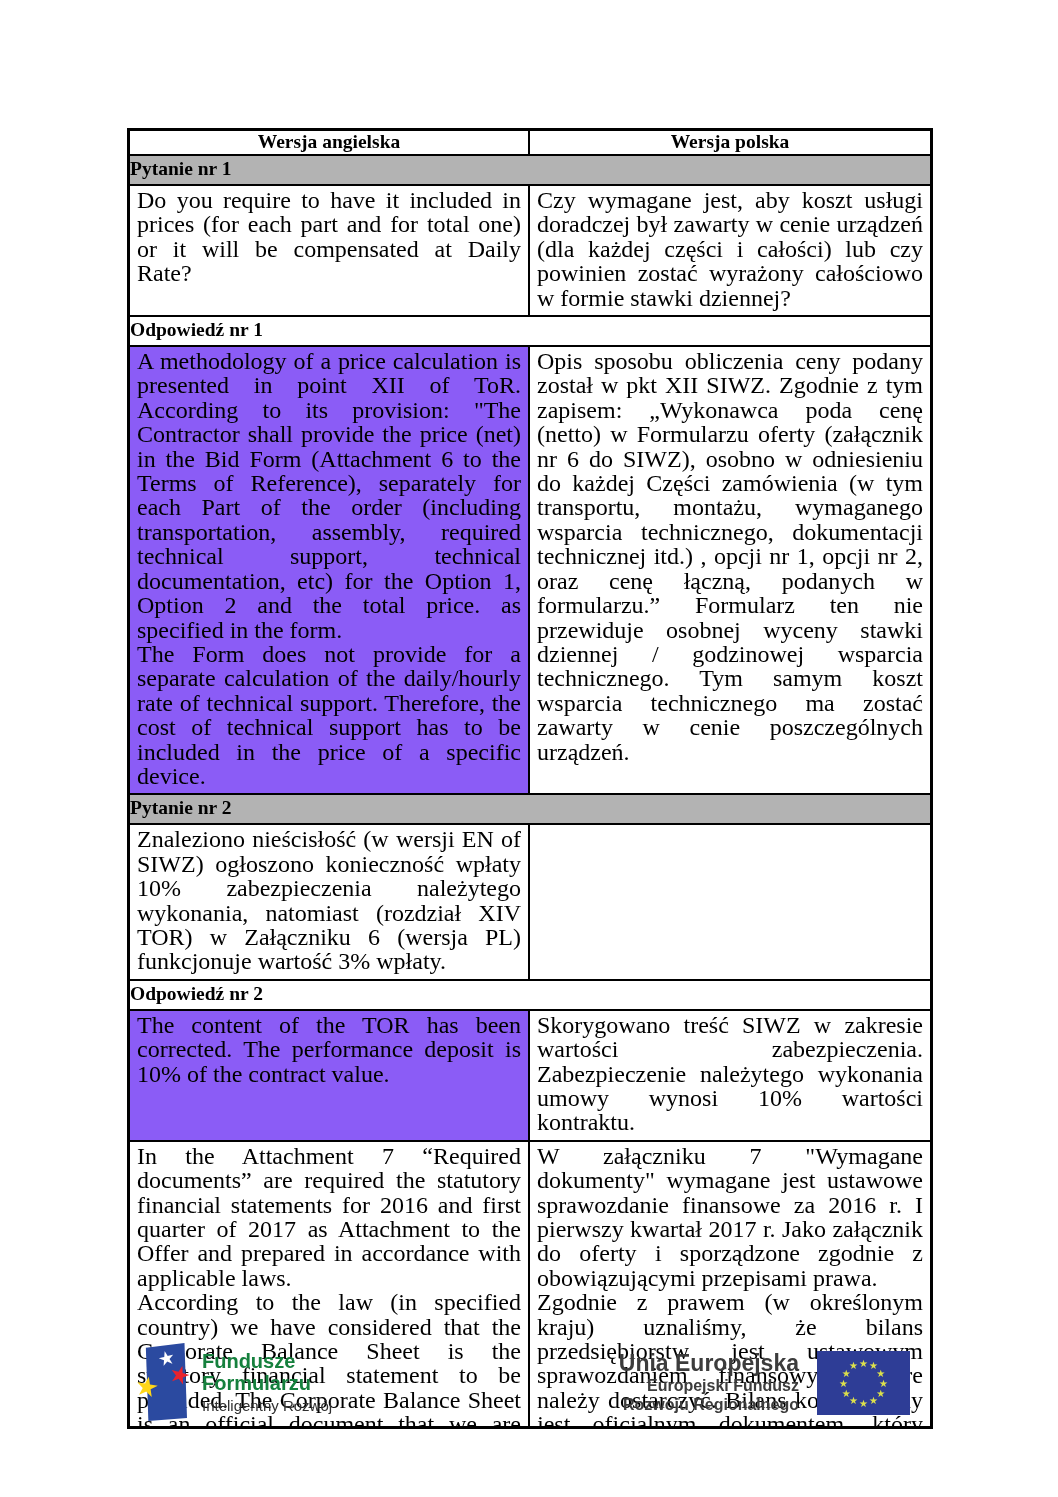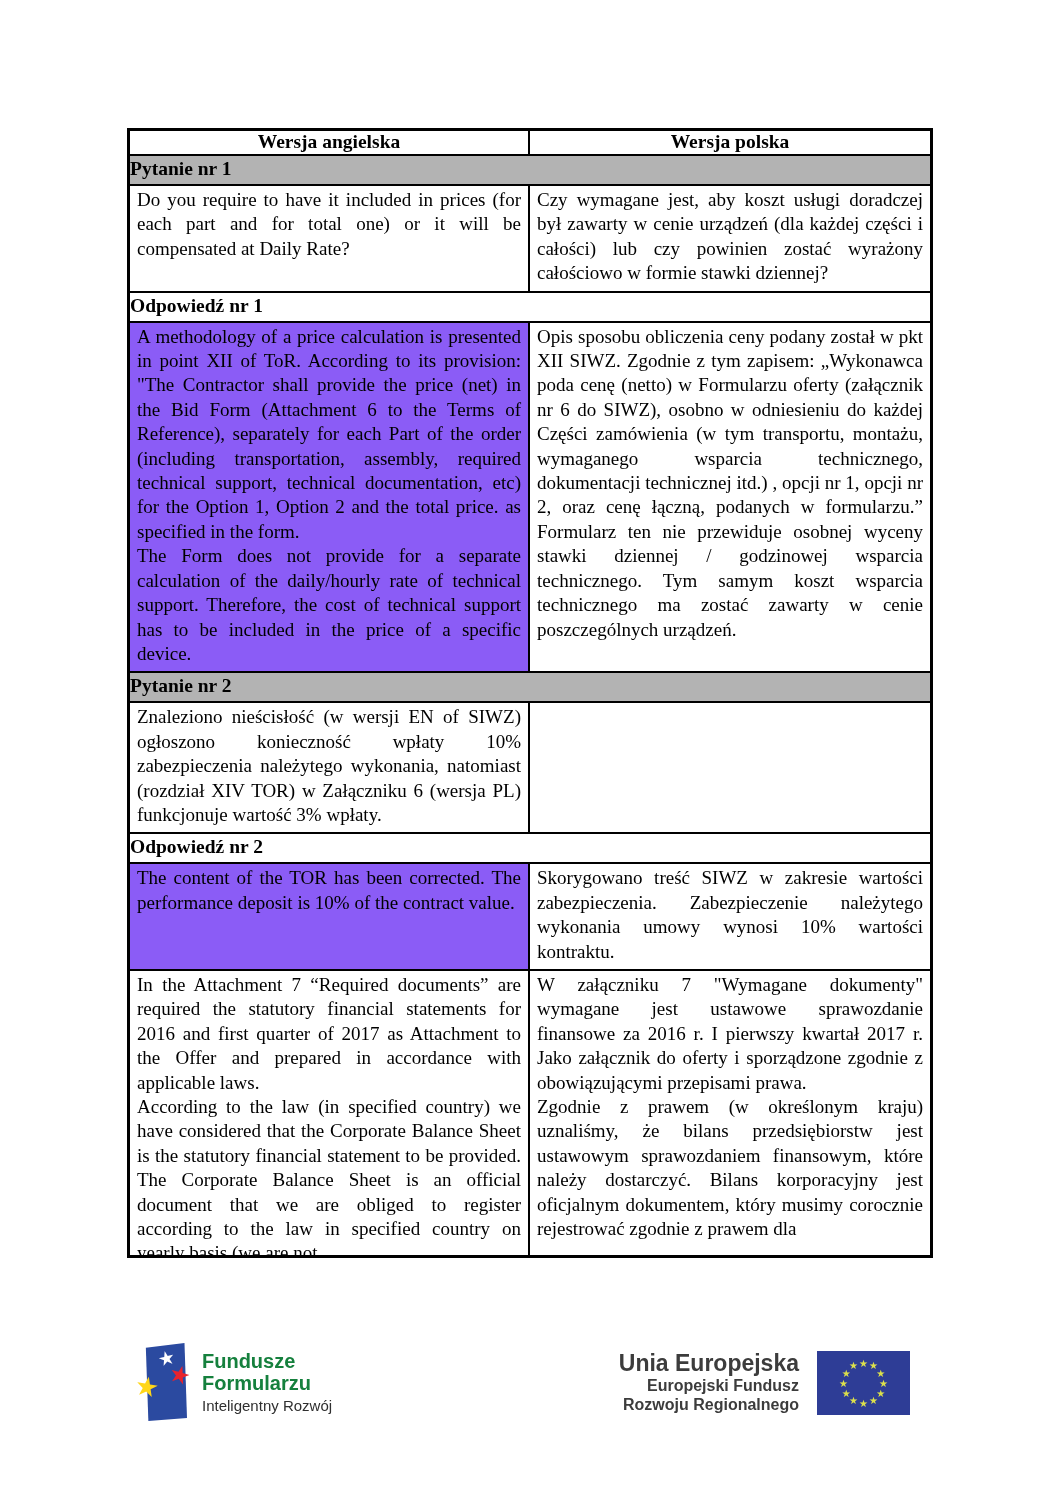--- a/index.html
+++ b/index.html
@@ -11,21 +11,21 @@
   .doc-table{
     position:absolute;left:127px;top:128px;width:806px;
     border:3px solid #000;box-sizing:border-box;background:#fff;
   }
   .row{border-top:2px solid #000;}
   .row:first-child{border-top:none;}
   .cols{display:flex;align-items:stretch;}
   .cell{
     flex:0 0 50%;box-sizing:border-box;
     padding:2px 7px 5px 7px;
-    font-size:19px;line-height:24.4px;text-align:justify;
+    font-size:24px;line-height:24.4px;text-align:justify;
     overflow:hidden;
   }
   .cols .cell:first-child{border-right:2px solid #000;}
   .cell p{margin:0;}
   .hdr{
     text-align:center;font-weight:bold;font-size:19.5px;
     padding:0 6px 2px 6px;line-height:21px;
   }
   .bar{
     text-align:left;font-weight:bold;font-size:19.5px;

